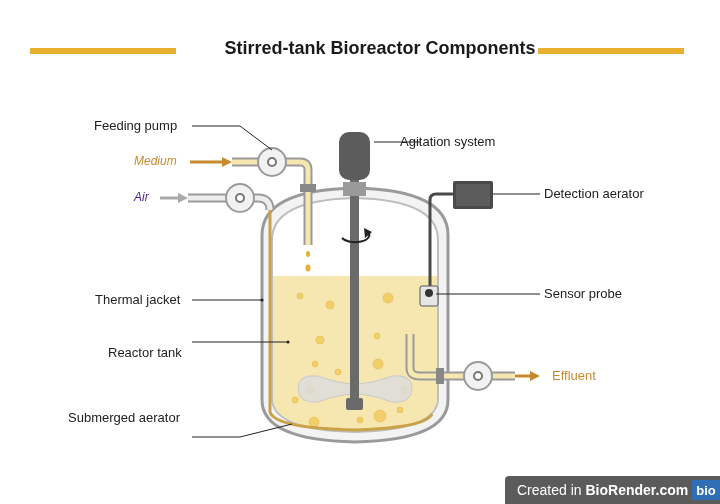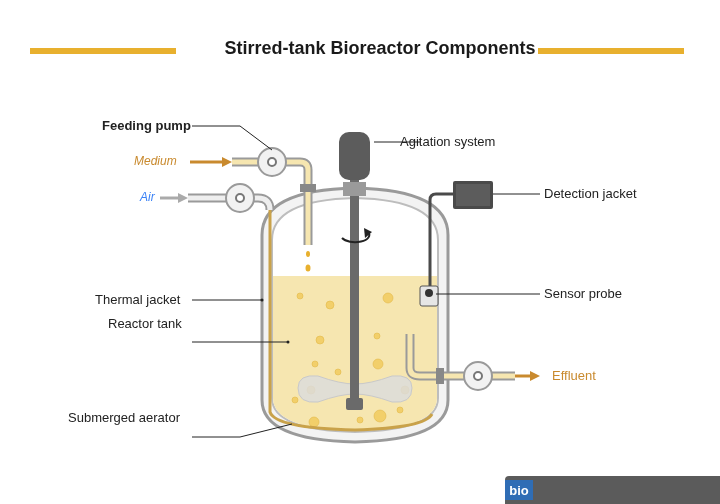--- a/index.html
+++ b/index.html
@@ -112,26 +112,27 @@
     <line x1="192" y1="300" x2="262" y2="300"></line>
     <line x1="192" y1="342" x2="288" y2="342"></line>
     <path d="M192,437 L240,437 L292,424"></path>
   </g>
   <g fill="#222">
       <circle cx="262" cy="300" r="1.5"></circle>
       <circle cx="288" cy="342" r="1.5"></circle>
     </g>
 </svg>
 
-<div class="lbl" style="left:102px;top:118px;font-weight:bold;">Feeding pump</div>
+<div class="lbl" style="left:94px;top:118px;">Feeding pump</div>
 <div class="lbl italic" style="left:134px;top:154px;color:#C98A2E;">Medium</div>
-<div class="lbl italic" style="left:140px;top:190px;color:#3b82f6;">Air</div>
+<div class="lbl italic" style="left:134px;top:190px;color:#4c1d95;">Air</div>
 <div class="lbl" style="left:400px;top:134px;">Agitation system</div>
-<div class="lbl" style="left:544px;top:186px;">Detection jacket</div>
+<div class="lbl" style="left:544px;top:186px;">Detection aerator</div>
 <div class="lbl" style="left:544px;top:286px;">Sensor probe</div>
 <div class="lbl" style="left:95px;top:292px;">Thermal jacket</div>
-<div class="lbl" style="left:108px;top:316px;">Reactor tank</div>
+<div class="lbl" style="left:108px;top:345px;">Reactor tank</div>
 <div class="lbl" style="left:544px;top:368px;color:#C98A2E;margin-left:8px;">Effluent</div>
 <div class="lbl" style="left:68px;top:410px;">Submerged aerator</div>
 
 <div class="badge">
+  <span class="t"><span>Created in </span><b>BioRender.com</b></span>
   <span class="logo">bio</span>
 </div>
 
 </body></html>

